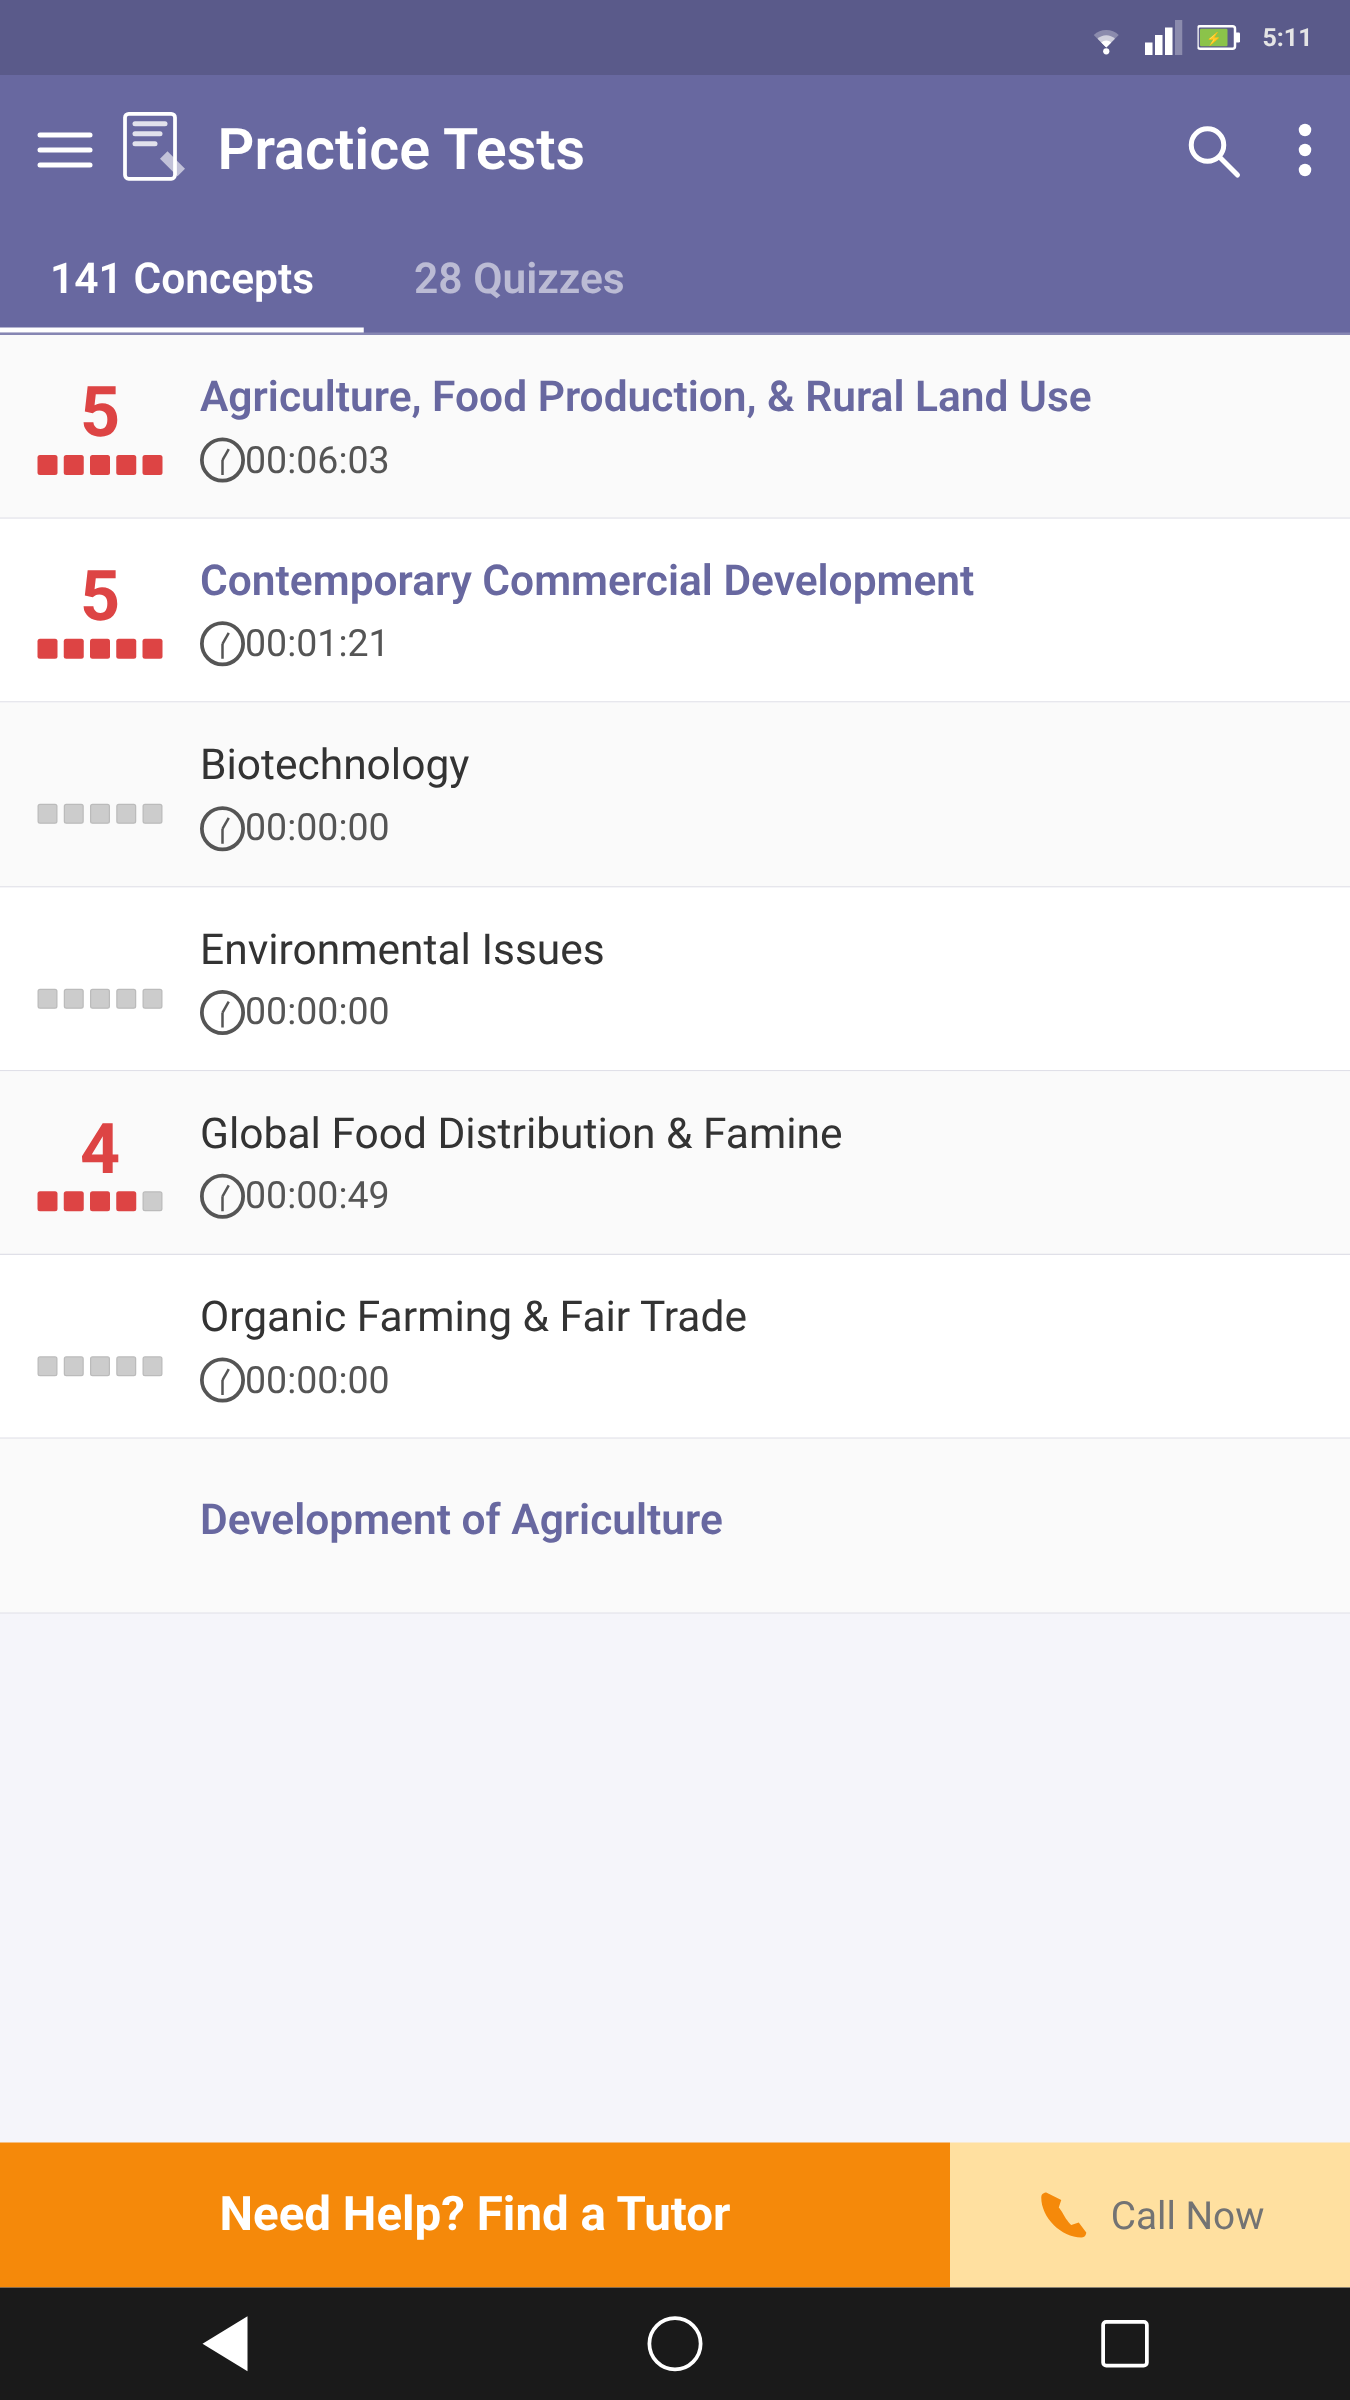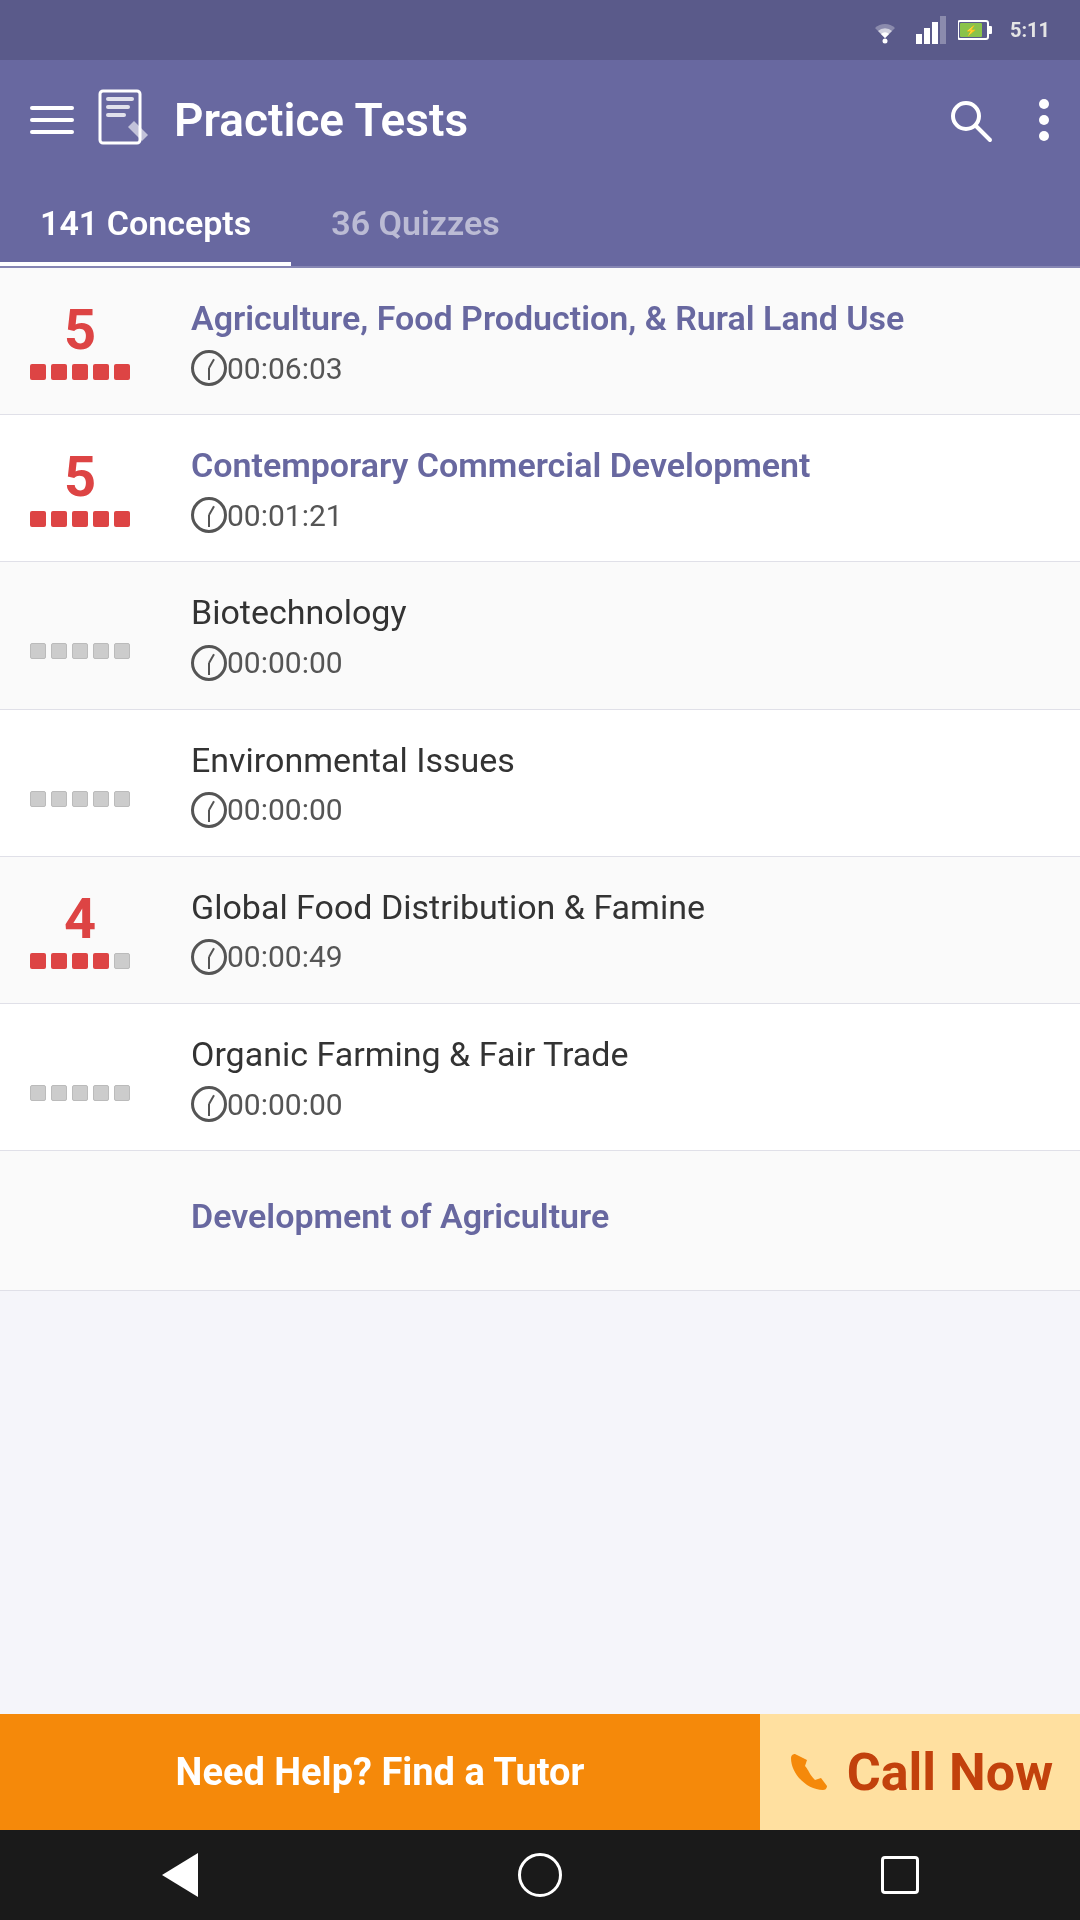--- a/index.html
+++ b/index.html
@@ -169,21 +169,20 @@
       gap: 6px;
     }
     .empty-dots {
       display: flex;
       gap: 5px;
       margin-top: 32px;
     }
 
     .item-info {
       flex: 1;
-      margin-left: 31px;
     }
     .item-title {
       font-size: 34px;
       font-weight: 600;
       color: #6868a0;
       line-height: 1.3;
       margin-bottom: 10px;
     }
     .item-title-black {
       font-size: 34px;
@@ -255,23 +254,23 @@
     .cta-right {
       background: #ffe0a0;
       width: 320px;
       display: flex;
       align-items: center;
       justify-content: center;
       gap: 16px;
       cursor: pointer;
     }
     .cta-right-text {
-      color: #c2410c;
-      font-size: 52px;
-      font-weight: 700;
+      color: #737373;
+      font-size: 31px;
+      font-weight: 400;
     }
 
     
     .nav-bar {
       position: absolute;
       bottom: 0;
       left: 0;
       right: 0;
       height: 90px;
       background: #1a1a1a;
@@ -370,21 +369,21 @@
       <circle cx="6" cy="24" r="5"></circle>
       <circle cx="6" cy="40" r="5"></circle>
     </svg>
   </div>
 
   <div class="tabs">
     <div class="tab tab-active">
       <span>141 Concepts</span>
     </div>
     <div class="tab tab-inactive">
-      <span>36 Quizzes</span>
+      <span>28 Quizzes</span>
     </div>
   </div>
 
   <div class="content" id="content-list">
   <div class="list-item">
       <div class="score-block">
         <span class="score-number">5</span>
         <div class="score-dots">
             <div class="dot dot-filled"></div>
             <div class="dot dot-filled"></div>

